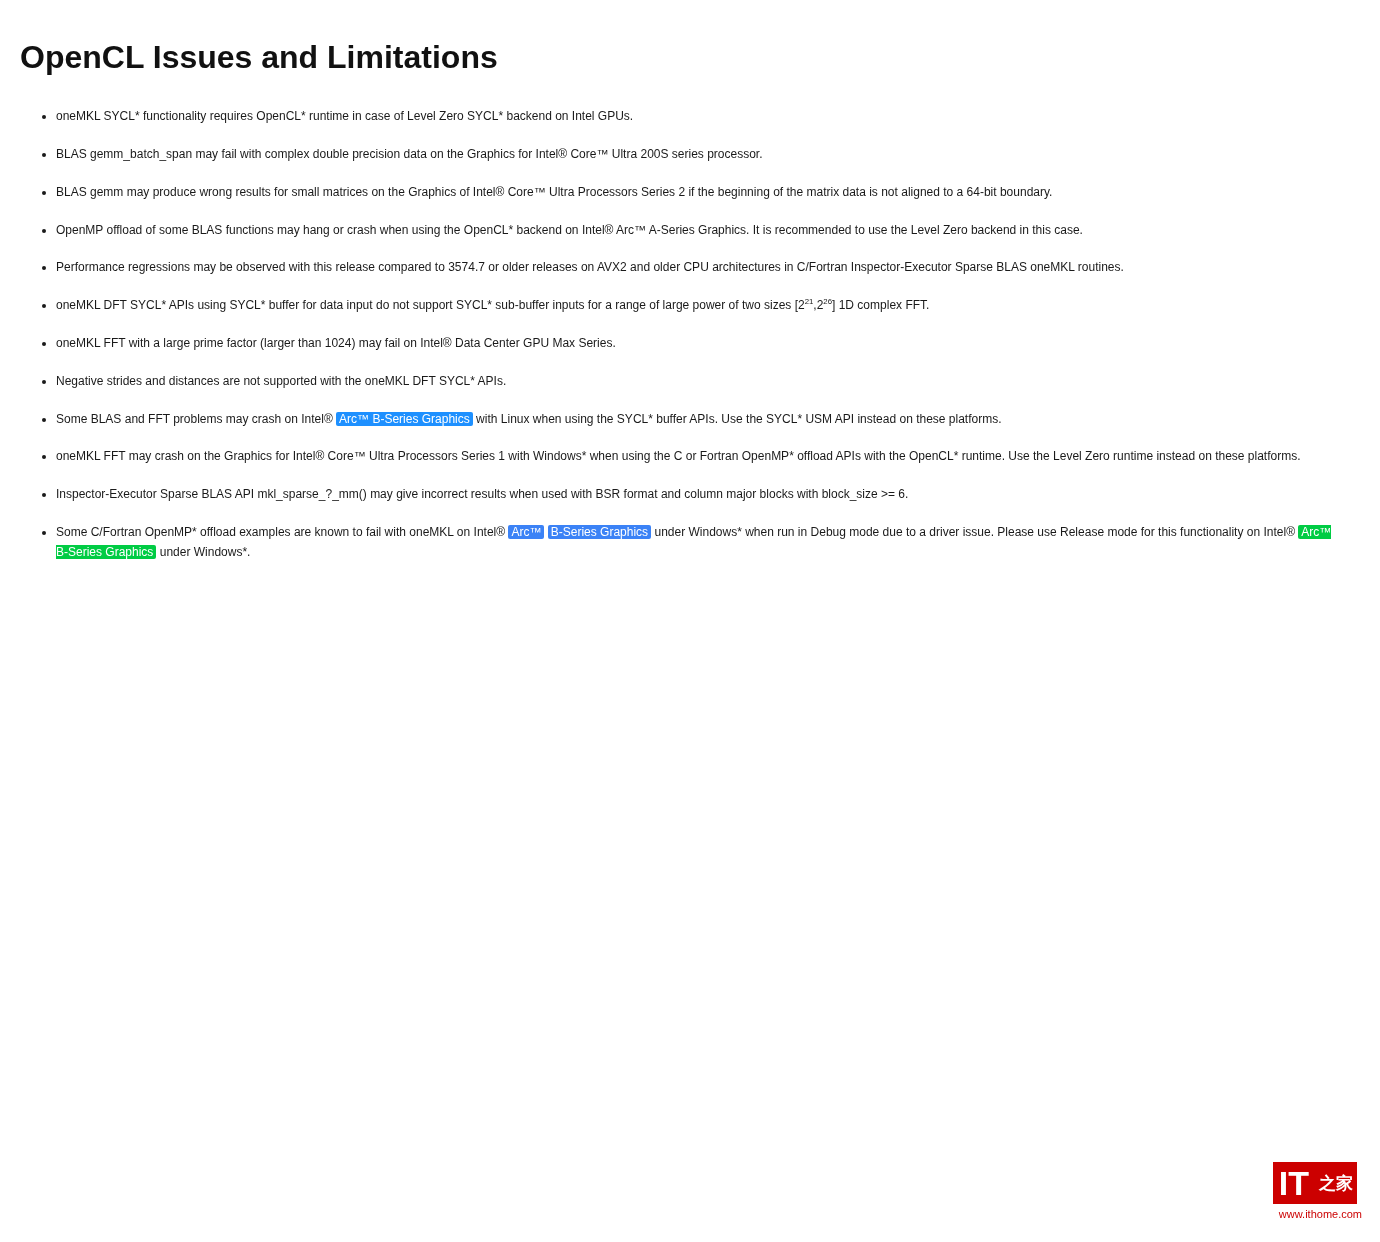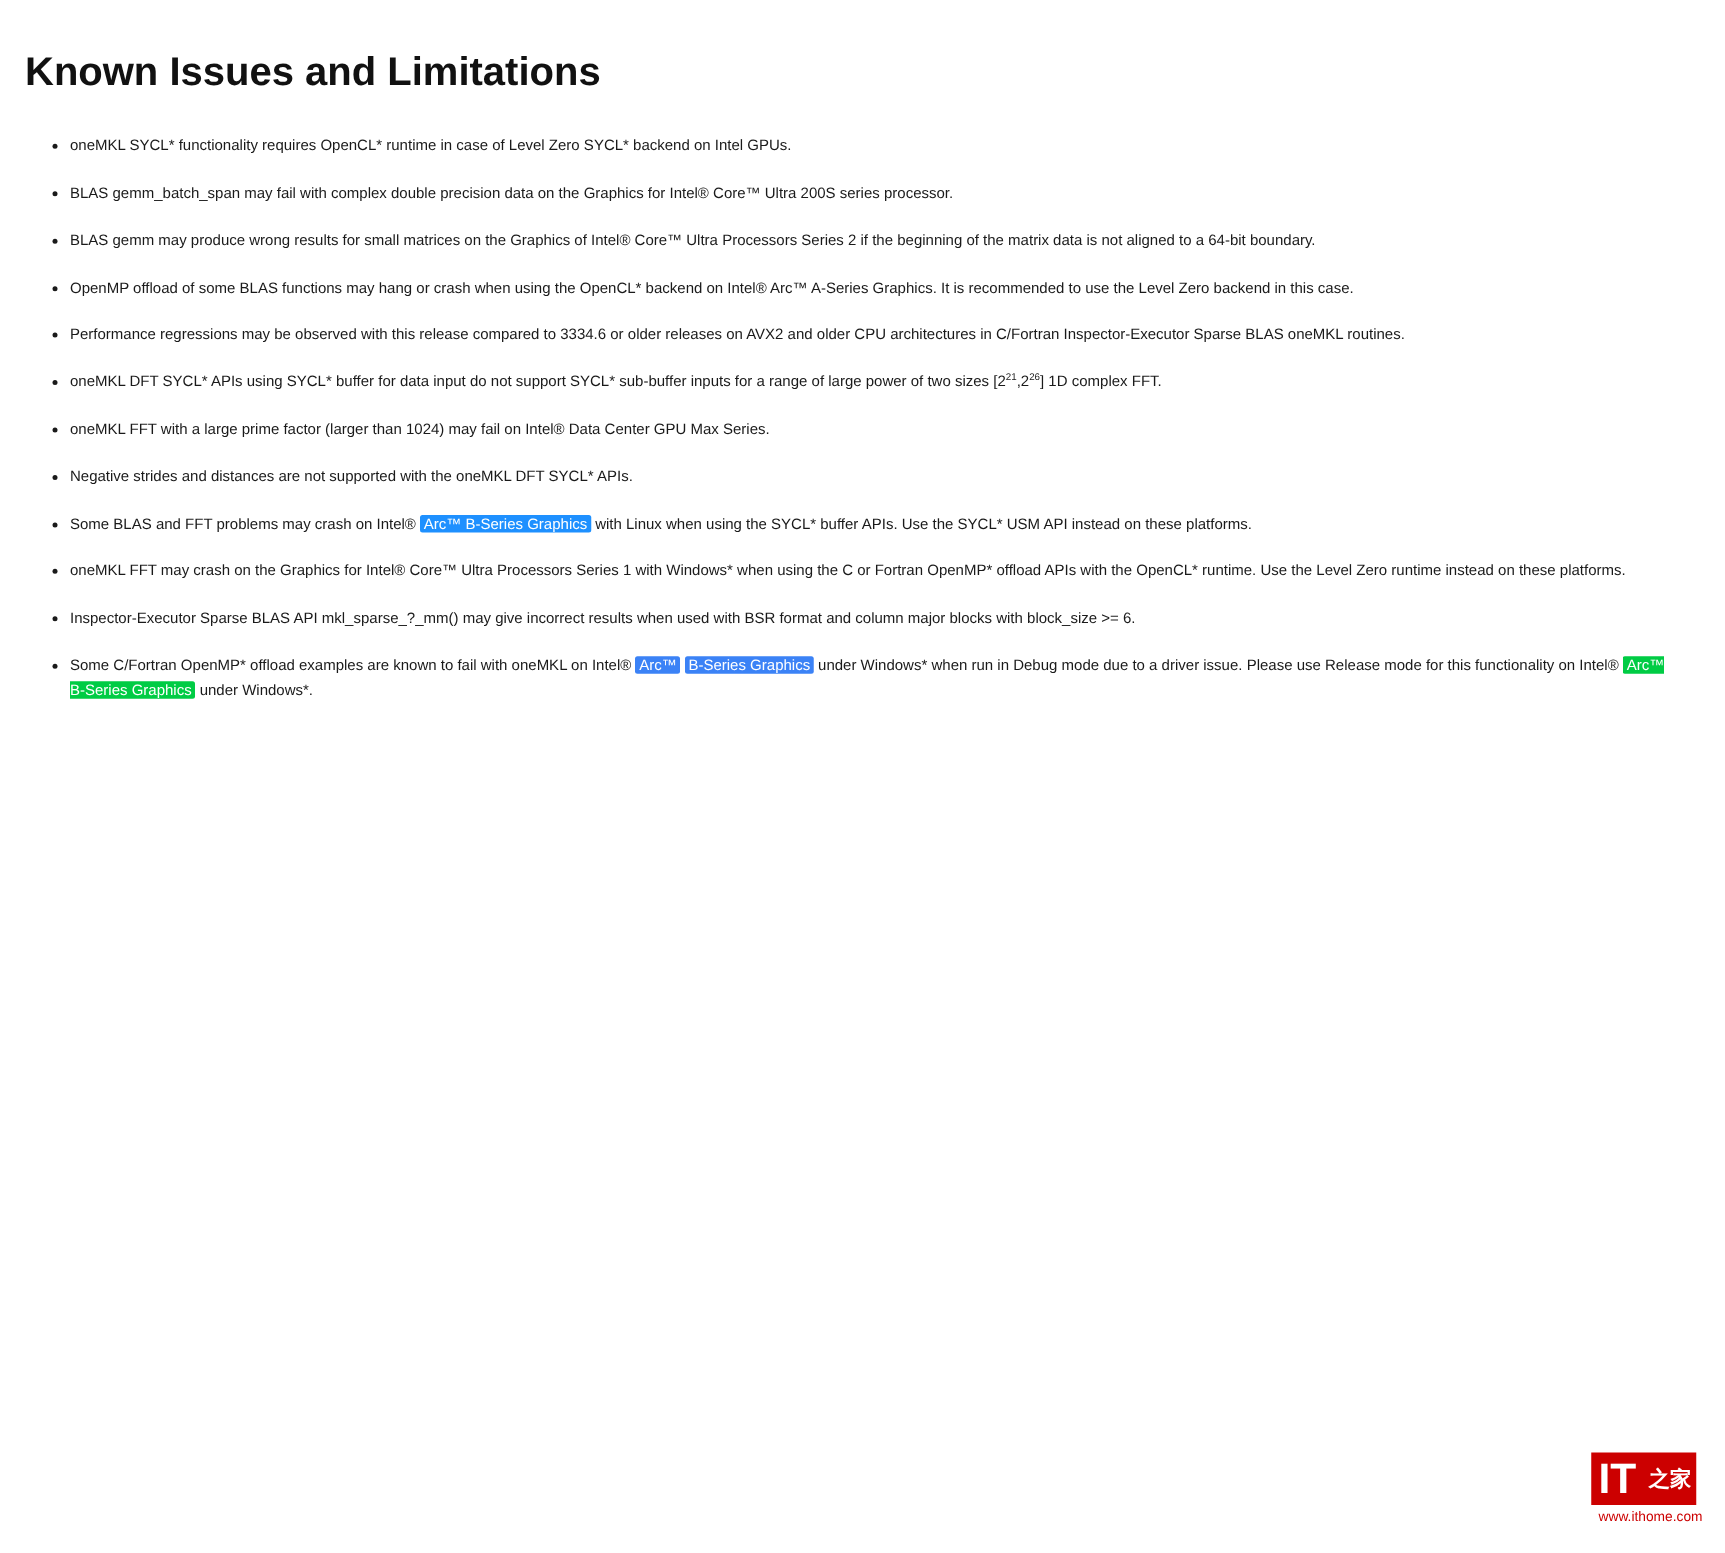--- a/index.html
+++ b/index.html
@@ -77,42 +77,42 @@
     }
 
     sup {
       font-size: 0.65em;
       text-align: right;
     }
   </style>
 </head>
 <body>
 
-<h1>Known Issues and Limitations</h1>
+<h1>OpenCL Issues and Limitations</h1>
 
 <ul>
 
   <li>
     <span>oneMKL SYCL* functionality requires OpenCL* runtime in case of Level Zero SYCL* backend on Intel GPUs.</span>
   </li>
 
   <li>
     <span>BLAS gemm_batch_span may fail with complex double precision data on the Graphics for Intel® Core™ Ultra 200S series processor.</span>
   </li>
 
   <li>
     <span>BLAS gemm may produce wrong results for small matrices on the Graphics of Intel® Core™ Ultra Processors Series 2 if the beginning of the matrix data is not aligned to a 64-bit boundary.</span>
   </li>
 
   <li>
     <span>OpenMP offload of some BLAS functions may hang or crash when using the OpenCL* backend on Intel® Arc™ A-Series Graphics. It is recommended to use the Level Zero backend in this case.</span>
   </li>
 
   <li>
-    <span>Performance regressions may be observed with this release compared to 3334.6 or older releases on AVX2 and older CPU architectures in C/Fortran Inspector-Executor Sparse BLAS oneMKL routines.</span>
+    <span>Performance regressions may be observed with this release compared to 3574.7 or older releases on AVX2 and older CPU architectures in C/Fortran Inspector-Executor Sparse BLAS oneMKL routines.</span>
   </li>
 
   <li>
     <span>
       oneMKL DFT SYCL* APIs using SYCL* buffer for data input do not support SYCL* sub-buffer inputs for a range of large power of two sizes [2<sup>21</sup>,2<sup>26</sup>] 1D complex FFT.
     </span>
   </li>
 
   <li>
     <span>oneMKL FFT with a large prime factor (larger than 1024) may fail on Intel® Data Center GPU Max Series.</span>

